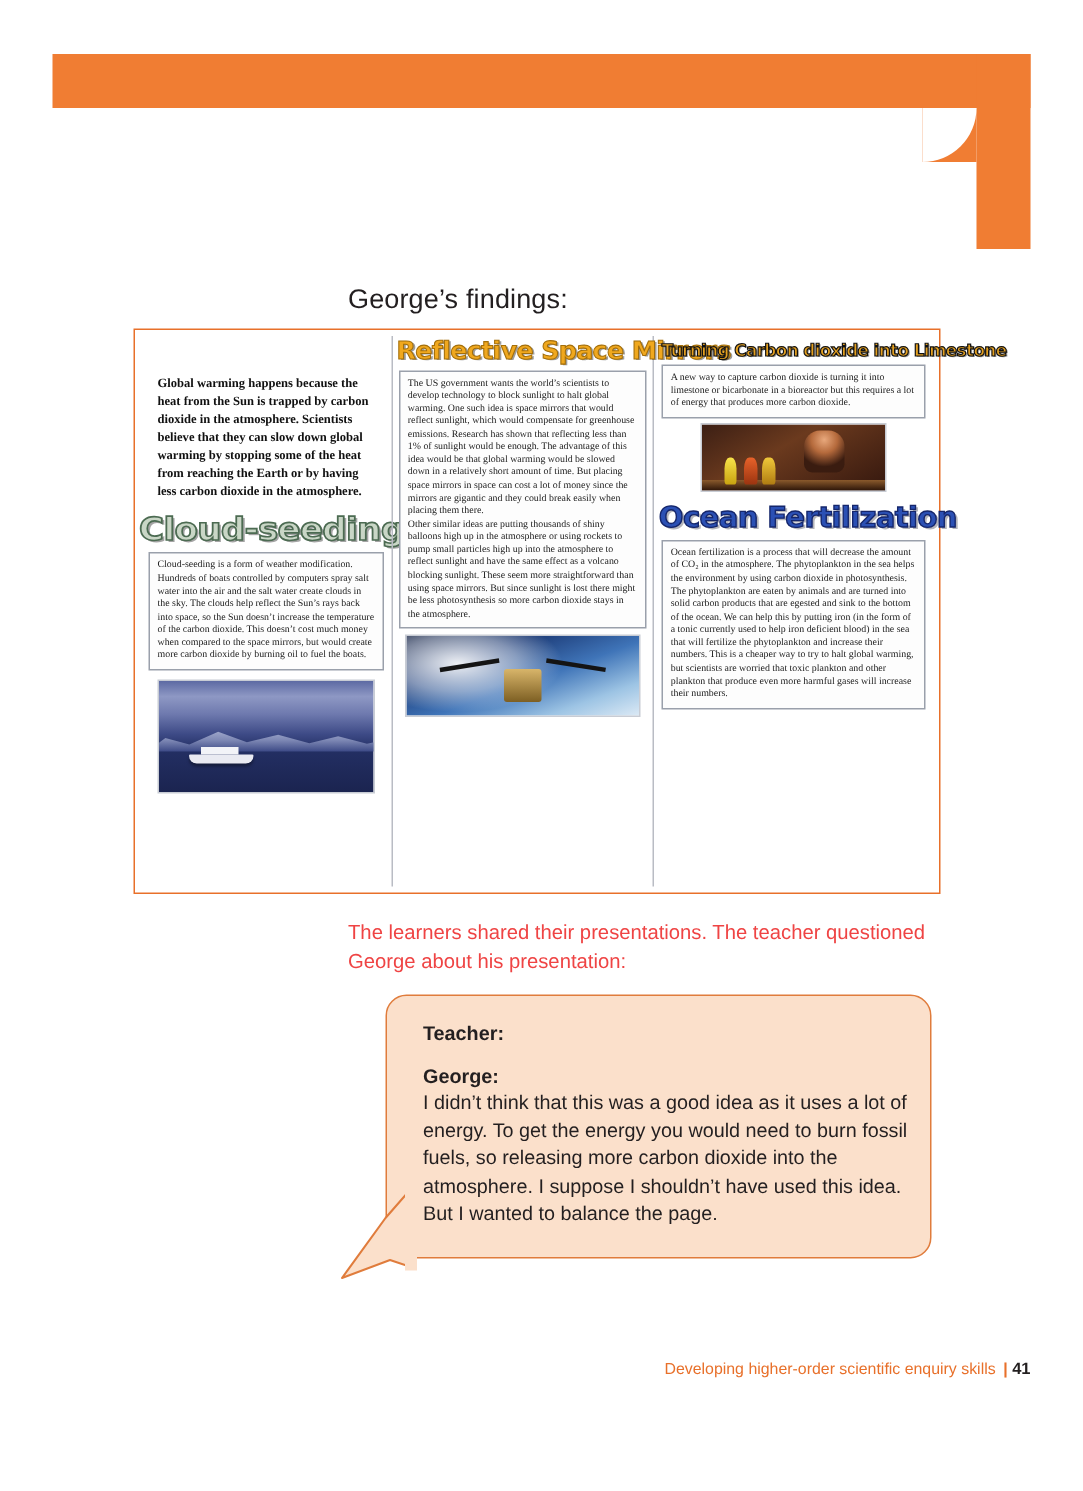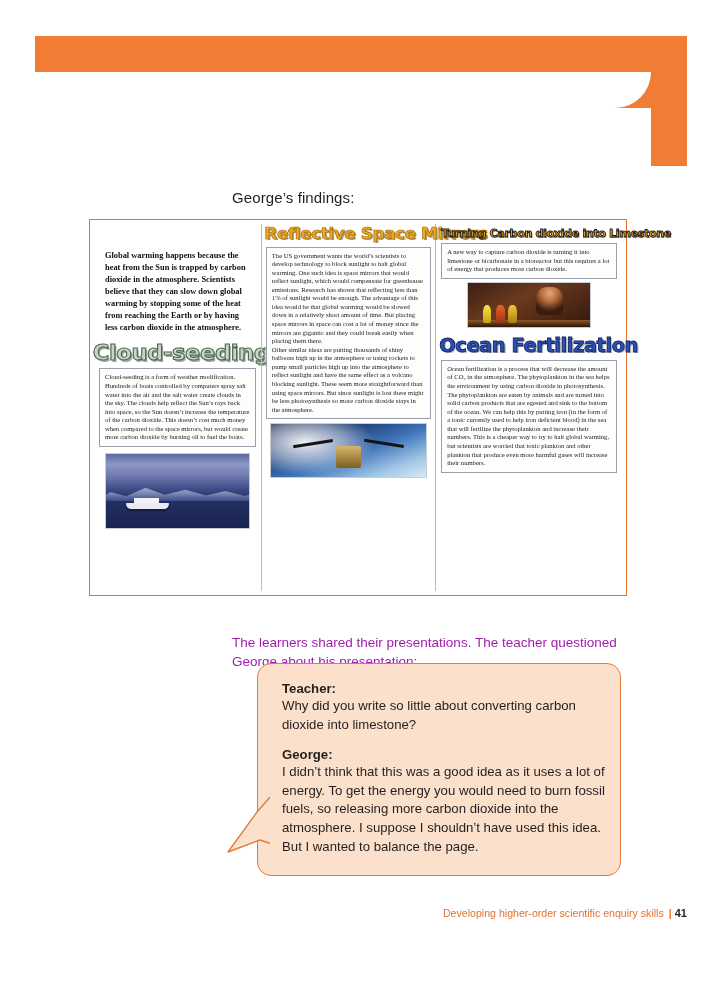--- a/index.html
+++ b/index.html
@@ -52,21 +52,21 @@
     width: 36px; height: 36px;
     background: #ffffff;
     border-radius: 0 0 36px 0;
   }
 
   
   #findings-label {
     position: absolute;
     left: 232px;
     top: 189px;
-    font-size: 15px;
+    font-size: 18px;
     color: #231f20;
     letter-spacing: 0.1px;
   }
 
   
   #poster {
     position: absolute;
     left: 89px;
     top: 219px;
     width: 538px;
@@ -236,22 +236,21 @@
   }
 
   
   #shared-para {
     position: absolute;
     left: 232px;
     top: 613px;
     width: 390px;
     font-size: 13.5px;
     line-height: 1.40;
-    color: #a21caf;
-    margin-top: 21px;
+    color: #ef4444;
   }
 
   
   #speech-bubble {
     position: absolute;
     left: 257px;
     top: 663px;
     width: 364px;
     border: 1.4px solid #e07c3c;
     background: #fbe0cb;
@@ -349,21 +348,20 @@
     </div>
     <div class="wa wa-ocean">Ocean Fertilization</div>
     <div class="text-box poster-body">Ocean fertilization is a process that will decrease the amount of CO₂ in the atmosphere. The phytoplankton in the sea helps the environment by using carbon dioxide in photosynthesis. The phytoplankton are eaten by animals and are turned into solid carbon products that are egested and sink to the bottom of the ocean. We can help this by putting iron (in the form of a tonic currently used to help iron deficient blood) in the sea that will fertilize the phytoplankton and increase their numbers. This is a cheaper  way to try to halt global warming, but scientists are worried that toxic plankton and other plankton that produce even more harmful gases will increase their numbers.</div>
   </div>
 </div>
 
 <div id="shared-para">The learners shared their presentations. The teacher questioned George about his presentation:</div>
 
 <div id="speech-bubble">
   <div class="bubble-speaker">Teacher:</div>
-  <div class="bubble-text">Why did you write so little about converting carbon dioxide into limestone?</div>
   <div class="bubble-gap"></div>
   <div class="bubble-speaker">George:</div>
   <div class="bubble-text">I didn’t think that this was a good idea as it uses a lot of energy. To get the energy you would need to burn fossil fuels, so releasing more carbon dioxide into the atmosphere. I suppose I shouldn’t have used this idea. But I wanted to balance the page.</div>
 </div>
 
 <svg id="bubble-tail" viewBox="0 0 52 72">
   <polygon points="52,6 52,64 34,58 2,70 31,30" fill="#fbe0cb" stroke="#e07c3c" stroke-width="1.4" stroke-linejoin="round"></polygon>
   <rect x="44" y="5" width="10" height="60" fill="#fbe0cb"></rect>
 </svg>
 

